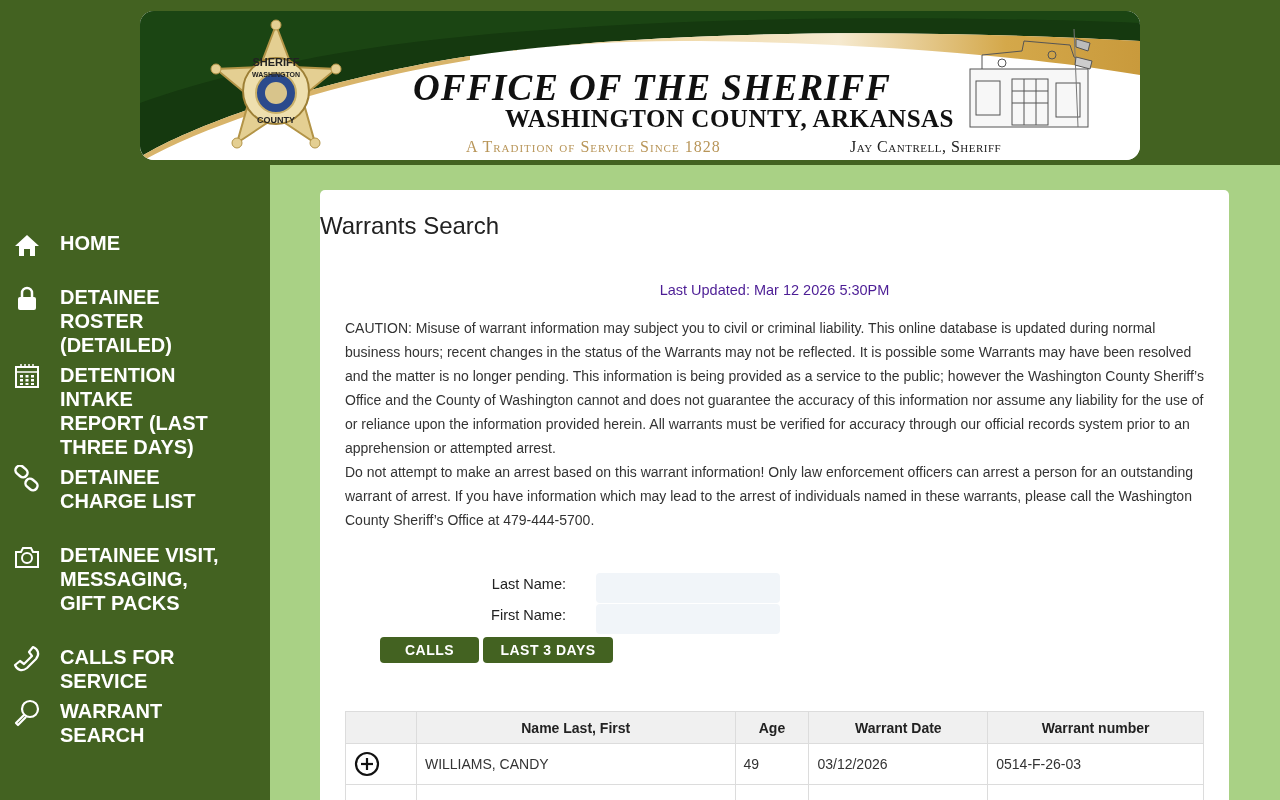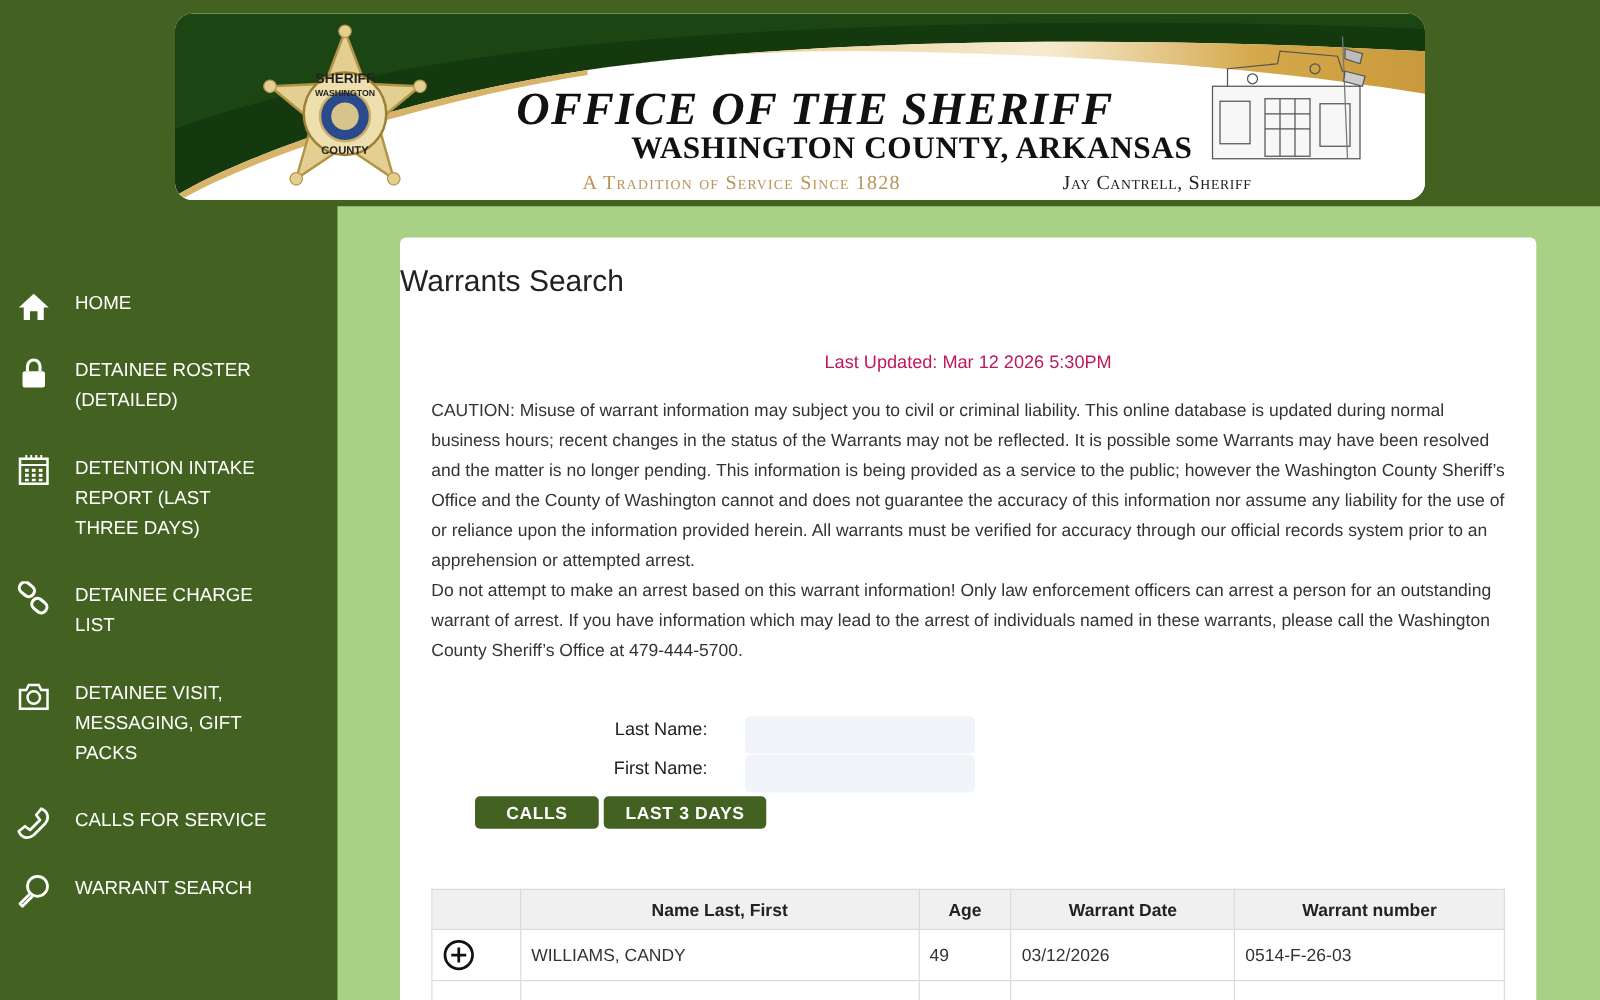--- a/index.html
+++ b/index.html
@@ -40,37 +40,37 @@
 
   
   .sidebar { position: absolute; left: 0; top: 165px; width: 270px; height: 635px; }
   .nav-item {
     position: absolute; left: 0; width: 260px; display: block;
     text-decoration: none; cursor: pointer;
   }
   .nav-item .icon { position: absolute; left: 13px; top: 0; width: 28px; height: 28px; }
   .nav-item .label {
     position: absolute; left: 60px; top: 0; width: 160px;
-    color: #ffffff; font-weight: normal; font-size: 15px; line-height: 24px;
+    color: #ffffff; font-weight: bold; font-size: 20px; line-height: 24px;
     text-transform: uppercase;
   }
 
   
   .main-bg { position: absolute; left: 270px; top: 165px; width: 1010px; height: 635px; background: #a9d185; }
   .card {
     position: absolute; left: 320px; top: 190px; width: 909px; height: 640px;
     background: #ffffff; border-radius: 5px;
   }
   .page-title {
     position: absolute; left: 0; width: 931px; top: 22px; text-align: left;
     font-size: 24px; color: #222;
   }
   .last-updated {
     position: absolute; left: 0; width: 909px; top: 92px; text-align: center;
-    font-size: 14.5px; color: #be185d;
+    font-size: 14.5px; color: #4c1d95;
   }
   .para {
     position: absolute; left: 25px; width: 865px;
     font-size: 14px; line-height: 24px; color: #333;
   }
   .para.p1 { top: 126px; }
   .para.p2 { top: 270px; }
   .form-label {
     position: absolute; width: 246px; text-align: right; font-size: 14.5px; color: #222;
   }

